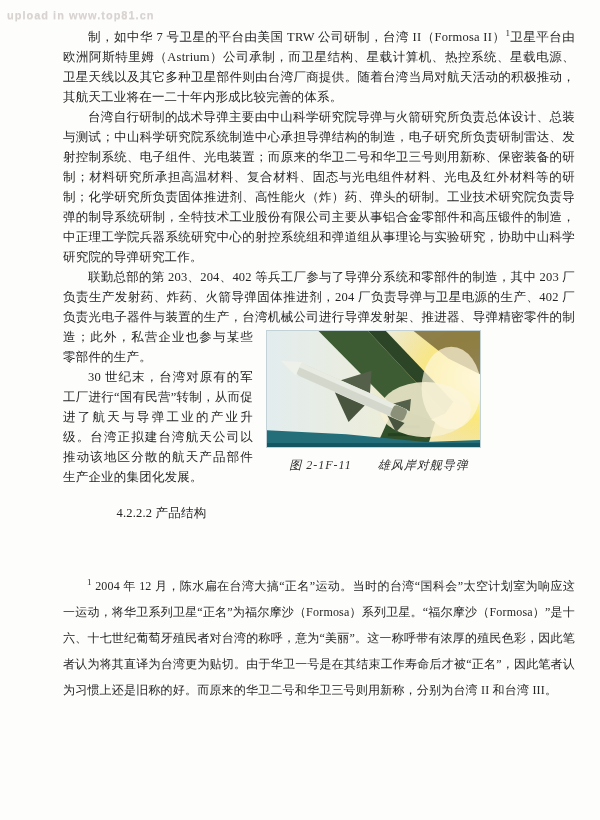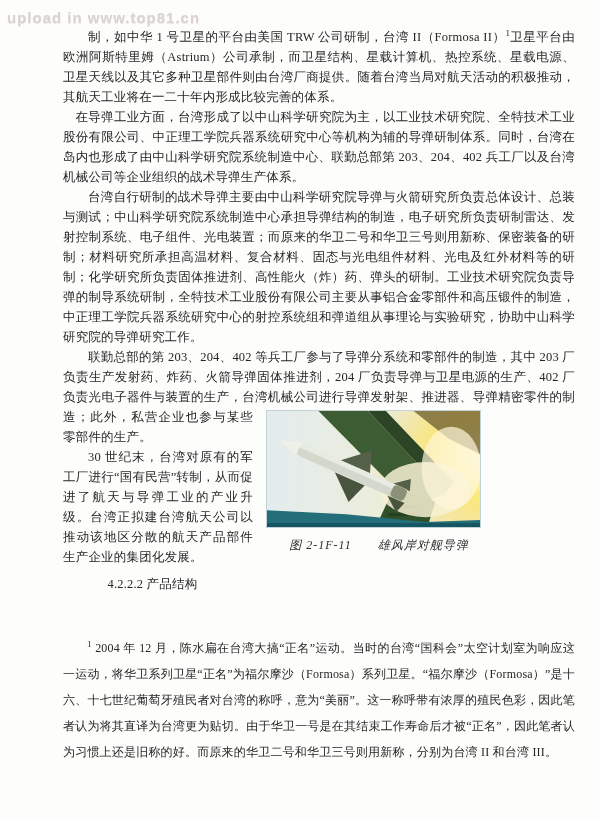--- a/index.html
+++ b/index.html
@@ -6,35 +6,35 @@
   body{
     width:600px;height:820px;overflow:hidden;position:relative;
     background:#fdfdfc;
     font-family:"Liberation Serif", serif;
     color:#262626;
     -webkit-font-smoothing:antialiased;
   }
   .watermark{
     position:absolute;top:9px;left:7px;
     font-family:"Liberation Sans", sans-serif;
-    font-weight:bold;font-size:15px;letter-spacing:1px;
+    font-weight:bold;font-size:11px;letter-spacing:1px;
     color:#d8d3d0;
     text-shadow:0 1px 0 #eceae8;
     user-select:none;
   }
   .content{
     position:absolute;top:27px;left:63px;width:512px;
     font-size:12.5px;line-height:20px;
     text-align:justify;
     letter-spacing:0.2px;
   }
   .para{margin:0;text-indent:2em;}
   .para.tight{text-indent:1em;}
   sup.fn-ref{font-size:9px;vertical-align:super;line-height:0;}
-  .sec-heading{margin:7px;text-indent:3em;}
+  .sec-heading{margin:16px;text-indent:3em;}
   
   .figure-float{
     float:right;
     width:226px;
     margin:3px 83px 6px 13px;
     text-indent:0;
     display:block;
   }
   .photo-frame{
     width:215px;height:118px;display:block;
@@ -61,23 +61,22 @@
   }
   .clear{clear:both;}
 </style>
 </head>
 <body>
 
 <div class="watermark">upload in www.top81.cn</div>
 
 <div class="content">
 
-  <p class="para"><span>制，如中华 1 号卫星的平台由美国 TRW 公司研制，台湾 II（Formosa II）</span><sup class="fn-ref">1</sup><span>卫星平台由欧洲阿斯特里姆（Astrium）公司承制，而卫星结构、星载计算机、热控系统、星载电源、卫星天线以及其它多种卫星部件则由台湾厂商提供。随着台湾当局对航天活动的积极推动，其航天工业将在一二十年内形成比较完善的体系。</span></p>
+  <p class="para"><span>制，如中华 7 号卫星的平台由美国 TRW 公司研制，台湾 II（Formosa II）</span><sup class="fn-ref">1</sup><span>卫星平台由欧洲阿斯特里姆（Astrium）公司承制，而卫星结构、星载计算机、热控系统、星载电源、卫星天线以及其它多种卫星部件则由台湾厂商提供。随着台湾当局对航天活动的积极推动，其航天工业将在一二十年内形成比较完善的体系。</span></p>
 
-  <p class="para tight">在导弹工业方面，台湾形成了以中山科学研究院为主，以工业技术研究院、全特技术工业股份有限公司、中正理工学院兵器系统研究中心等机构为辅的导弹研制体系。同时，台湾在岛内也形成了由中山科学研究院系统制造中心、联勤总部第 203、204、402 兵工厂以及台湾机械公司等企业组织的战术导弹生产体系。</p>
 
   <p class="para">台湾自行研制的战术导弹主要由中山科学研究院导弹与火箭研究所负责总体设计、总装与测试；中山科学研究院系统制造中心承担导弹结构的制造，电子研究所负责研制雷达、发射控制系统、电子组件、光电装置；而原来的华卫二号和华卫三号则用新称、保密装备的研制；材料研究所承担高温材料、复合材料、固态与光电组件材料、光电及红外材料等的研制；化学研究所负责固体推进剂、高性能火（炸）药、弹头的研制。工业技术研究院负责导弹的制导系统研制，全特技术工业股份有限公司主要从事铝合金零部件和高压锻件的制造，中正理工学院兵器系统研究中心的射控系统组和弹道组从事理论与实验研究，协助中山科学研究院的导弹研究工作。</p>
 
   <p class="para"><span>联勤总部的第 203、204、402 等兵工厂参与了导弹分系统和零部件的制造，其中 203 厂负责生产发射药、炸药、火箭导弹固体推进剂，204 厂负责导弹与卫星电源的生产、402 厂负责光电子器件与装置的生产，台湾机械公司进行导弹发射架、推进器、导弹精密零件的</span><span class="figure-float">
         <span class="photo-frame">
           <svg viewBox="0 0 215 118" preserveAspectRatio="none">
       <defs>
         <linearGradient id="sky" x1="0" y1="0" x2="1" y2="0">
           <stop offset="0" stop-color="#e3ecee"></stop>
           <stop offset="0.55" stop-color="#ecedda"></stop>

